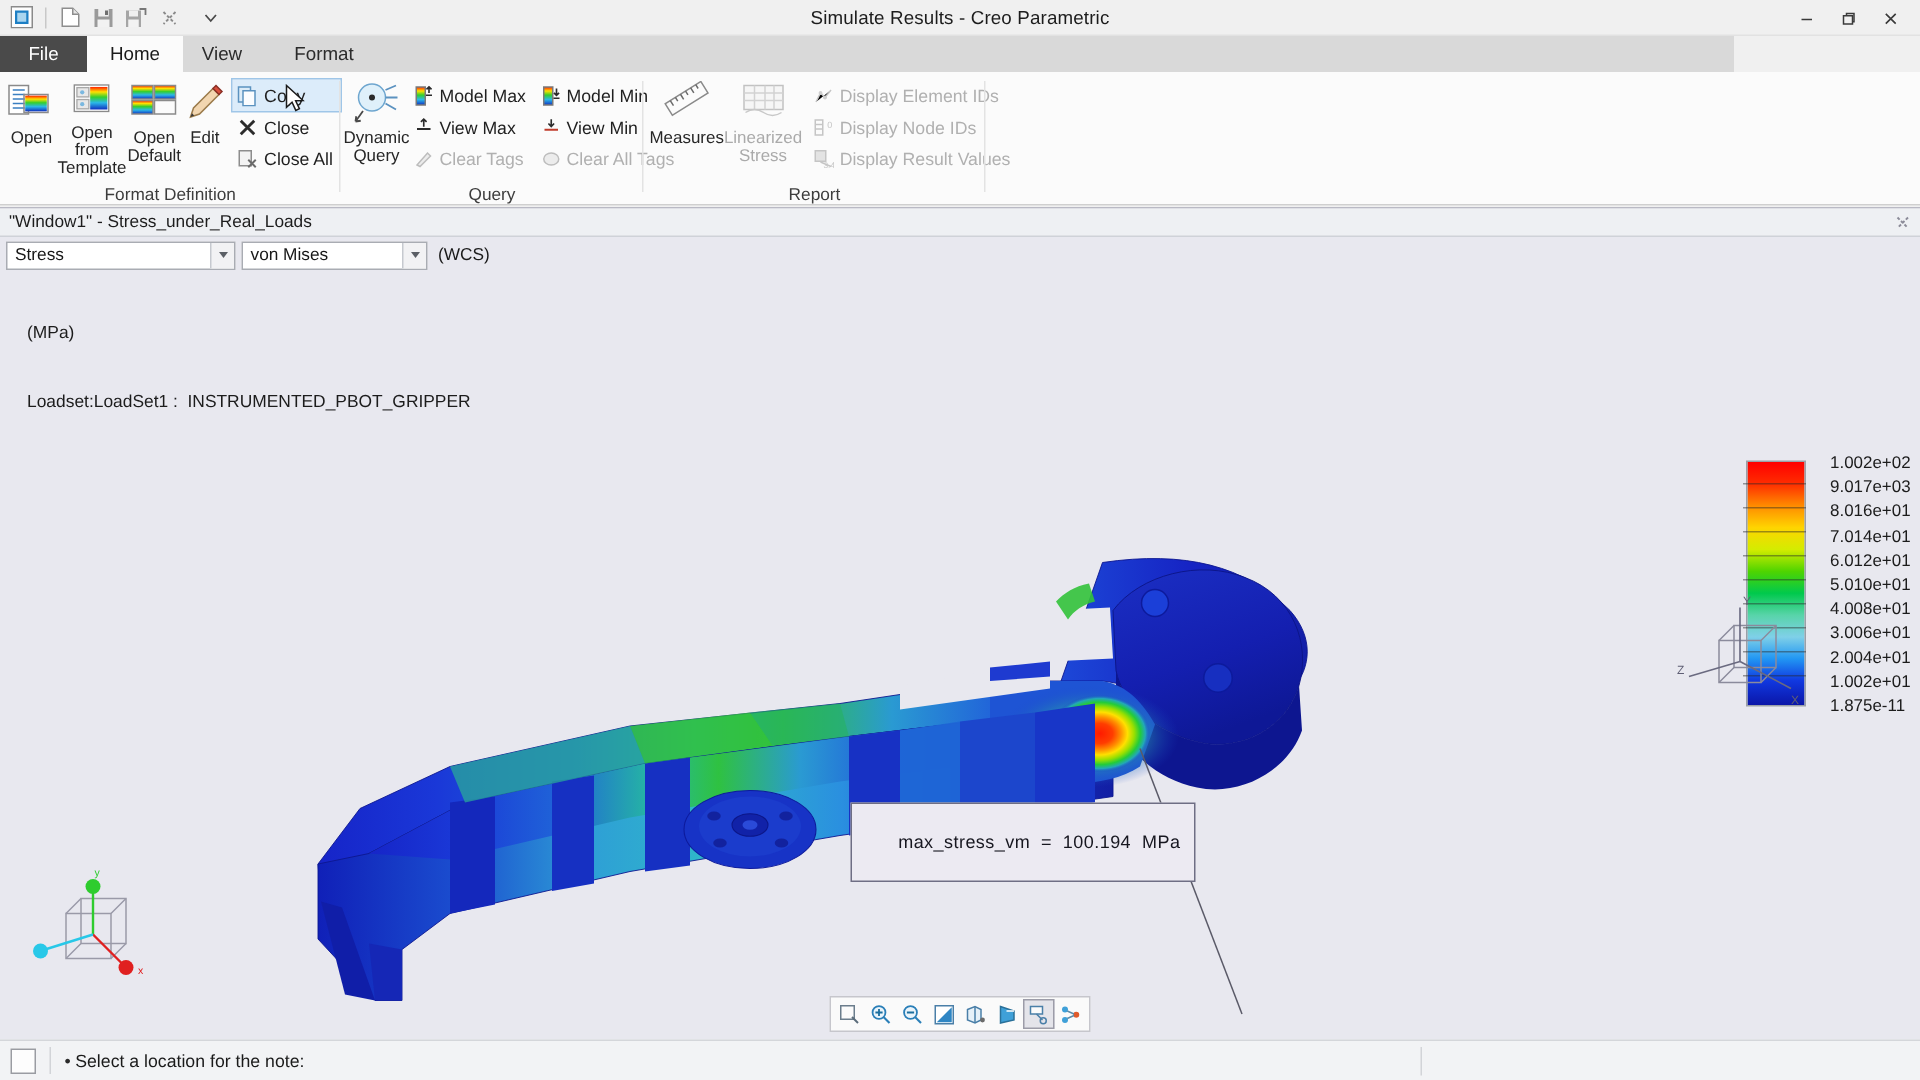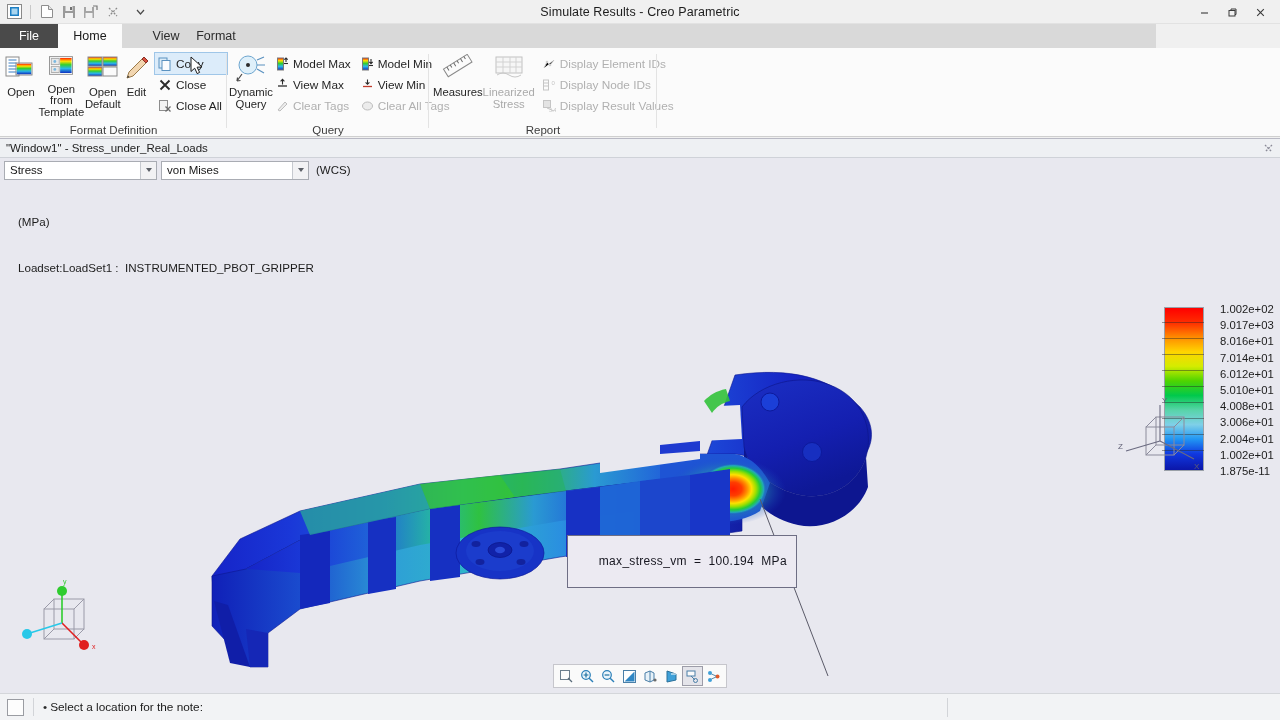--- a/index.html
+++ b/index.html
@@ -240,21 +240,21 @@
         <svg width="11" height="11" viewBox="0 0 11 11">
           <path d="M2.2 2.2 L8.8 8.8 M8.8 2.2 L2.2 8.8" stroke="#3a3a3a" stroke-width="1.1"></path>
         </svg>
       </div>
     </div>
   </div>
 
   <div class="tabbar">
     <div class="tab file" style="left:0;width:58px;">File</div>
     <div class="tab active" style="left:58px;width:64px;">Home</div>
-    <div class="tab" style="left:122px;width:60px;padding-left:28px;">View</div>
+    <div class="tab" style="left:104px;width:60px;padding-left:28px;">View</div>
     <div class="tab" style="left:182px;width:68px;">Format</div>
 
     <div class="ribbon-right">
       <div class="rr-btn">
         <svg width="12" height="12" viewBox="0 0 12 12">
             <path d="M2.5 7.5 L6 4 L9.5 7.5" fill="none" stroke="#3c3c3c" stroke-width="1.2"></path>
           </svg>
       </div>
       <div class="rr-btn">
         <svg width="14" height="14" viewBox="0 0 14 14">
@@ -504,21 +504,21 @@
           </g>
         </svg>
       </div>
     </div>
 
     <div class="selrow">
       <div class="combo" style="width:153px;">
         <span>Stress</span>
         <div class="arrowbox"></div>
       </div>
-      <div class="combo" style="width:148px;">
+      <div class="combo" style="width:124px;">
         <span>von Mises</span>
         <div class="arrowbox"></div>
       </div>
       <span class="wcs">(WCS)</span>
     </div>
 
     <div class="annot">
       <div>(MPa)</div>
       <div>Loadset:LoadSet1 :  INSTRUMENTED_PBOT_GRIPPER</div>
     </div>

